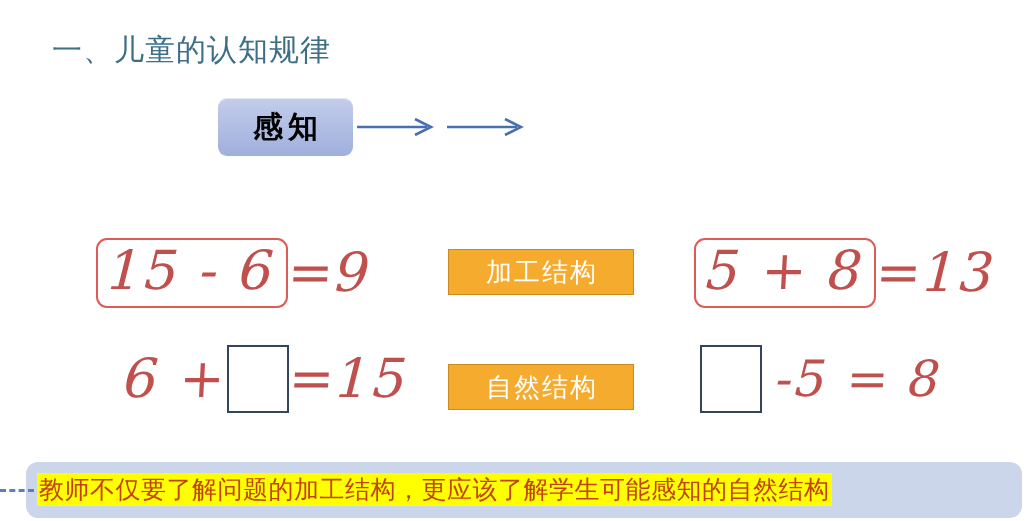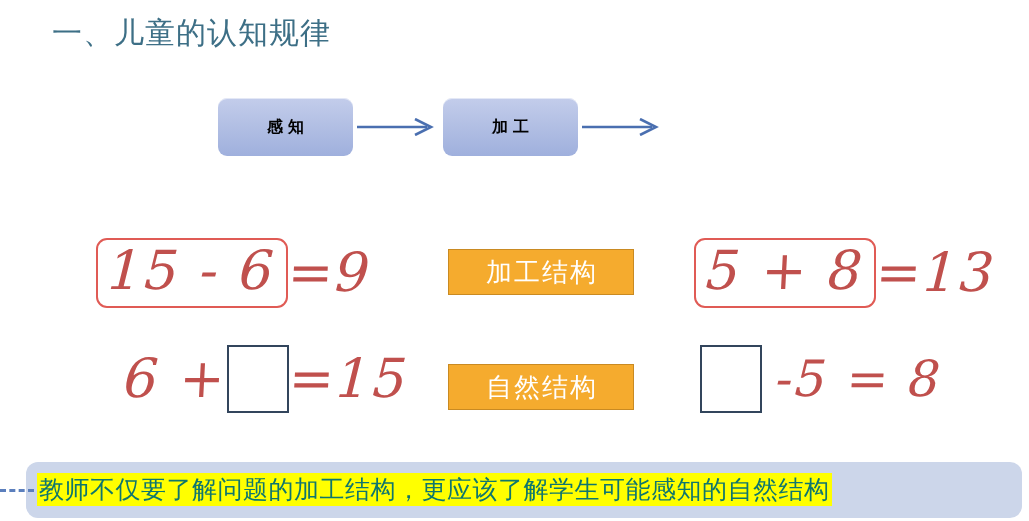--- a/index.html
+++ b/index.html
@@ -13,21 +13,21 @@
     position: relative;
     overflow: hidden;
     font-family: "DejaVu Sans", "Liberation Sans", sans-serif;
     background: #ffffff;
   }
 
   
   .slide-title {
     position: absolute;
     left: 52px;
-    top: 13px;
+    top: 30px;
     font-size: 30px;
     font-weight: 400;
     letter-spacing: 1px;
     color: #3d6f86;
     white-space: nowrap;
     text-align: center;
   }
 
   
   .flow {
@@ -39,21 +39,21 @@
   }
   .flow-box {
     width: 135px;
     height: 58px;
     border-radius: 9px;
     background: linear-gradient(180deg, #c3cdeb 0%, #b3c0e4 45%, #9fb0dd 100%);
     box-shadow: inset 0 1px 0 rgba(255,255,255,0.55);
     display: flex;
     align-items: center;
     justify-content: center;
-    font-size: 16px;
+    font-size: 30px;
     font-weight: bold;
     color: #000000;
     letter-spacing: 5px;
     text-indent: 5px;
     box-sizing: border-box;
   }
   .flow-arrow {
     width: 90px;
     height: 58px;
     position: relative;
@@ -142,21 +142,21 @@
     background: #ccd6ea;
     border-radius: 12px;
   }
   .banner-text {
     position: absolute;
     left: 37px;
     top: 473px;
     height: 33px;
     line-height: 33px;
     background: #ffff00;
-    color: #0f766e;
+    color: #c2410c;
     font-size: 25px;
     letter-spacing: 0.5px;
     white-space: nowrap;
     padding: 0 2px;
   }
   .banner-dash {
     position: absolute;
     left: 0px;
     top: 489px;
     width: 34px;
@@ -173,21 +173,20 @@
 
   <div class="flow-box">感知</div>
 
   <div class="flow-arrow">
     <svg width="90" height="18" viewBox="0 0 90 18" aria-hidden="true">
       <line x1="4" y1="9" x2="74" y2="9" stroke="#4a6fb0" stroke-width="2.4"></line>
       <polyline points="62,1 78,9 62,17" fill="none" stroke="#4a6fb0" stroke-width="2.6"></polyline>
     </svg>
   </div>
 
-  <div class="flow-box">加工</div>
 
   <div class="flow-arrow">
     <svg width="90" height="18" viewBox="0 0 90 18" aria-hidden="true">
       <line x1="4" y1="9" x2="74" y2="9" stroke="#4a6fb0" stroke-width="2.4"></line>
       <polyline points="62,1 78,9 62,17" fill="none" stroke="#4a6fb0" stroke-width="2.6"></polyline>
     </svg>
   </div>
 
 </div>
 

